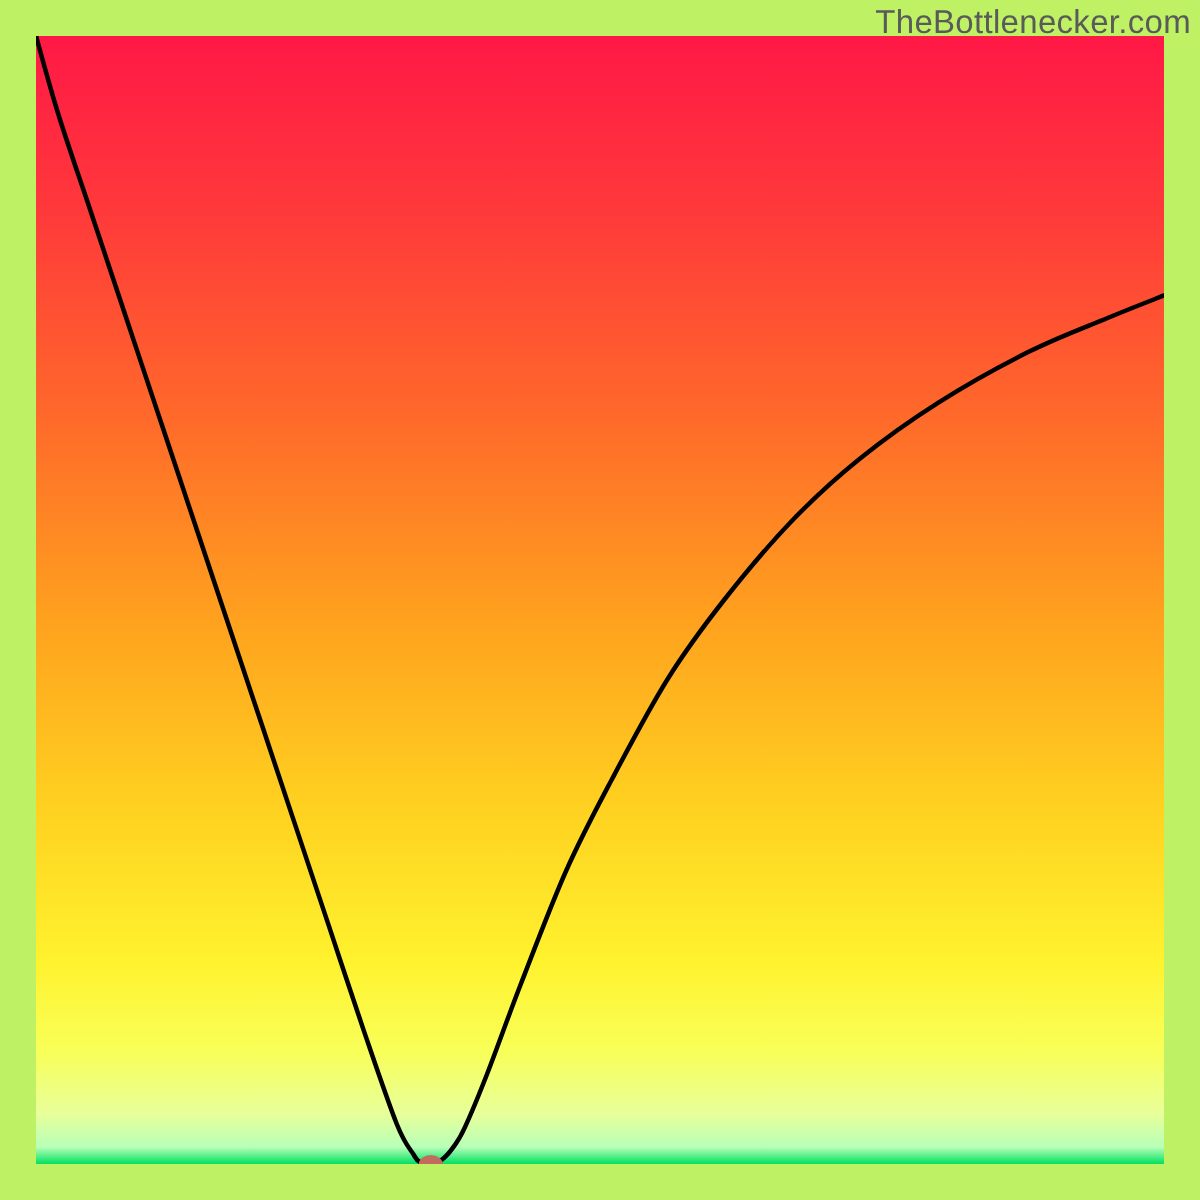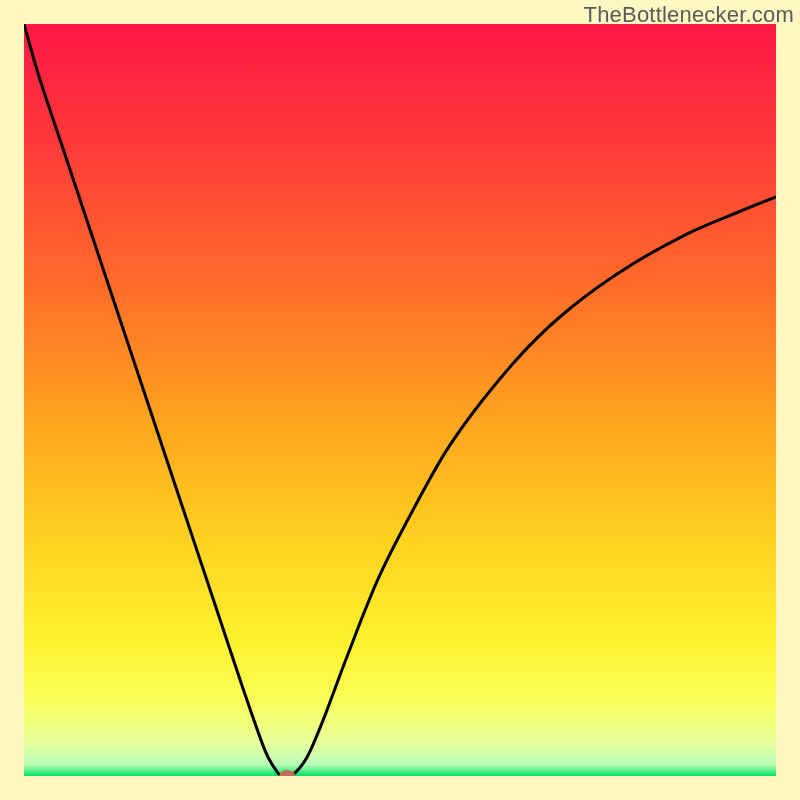--- a/index.html
+++ b/index.html
@@ -8,21 +8,21 @@
     width: 800px;
     height: 800px;
     background: #000;
     font-family: Arial, Helvetica, sans-serif;
     overflow: hidden;
   }
   .frame {
     position: relative;
     width: 800px;
     height: 800px;
-    background: #fef9c3;
+    background: #bef264;
   }
   .watermark {
     position: absolute;
     top: 2px;
     right: 6px;
     color: #5a5a5a;
     font-size: 22px;
     font-weight: 500;
     letter-spacing: 0.2px;
     z-index: 10;

